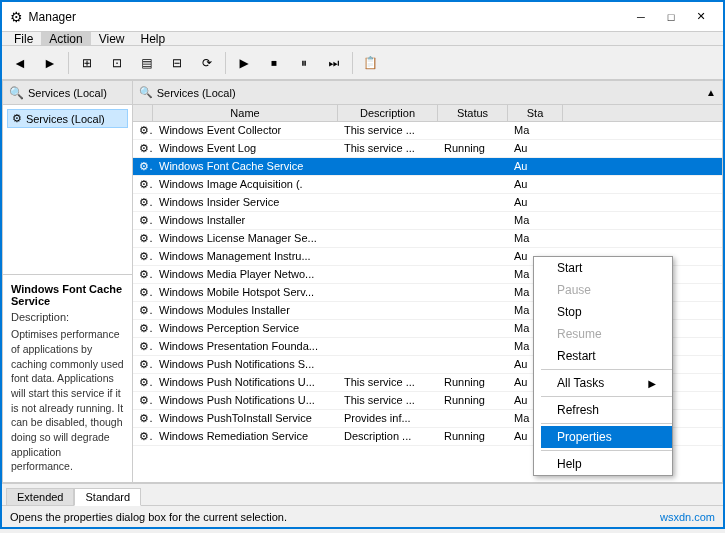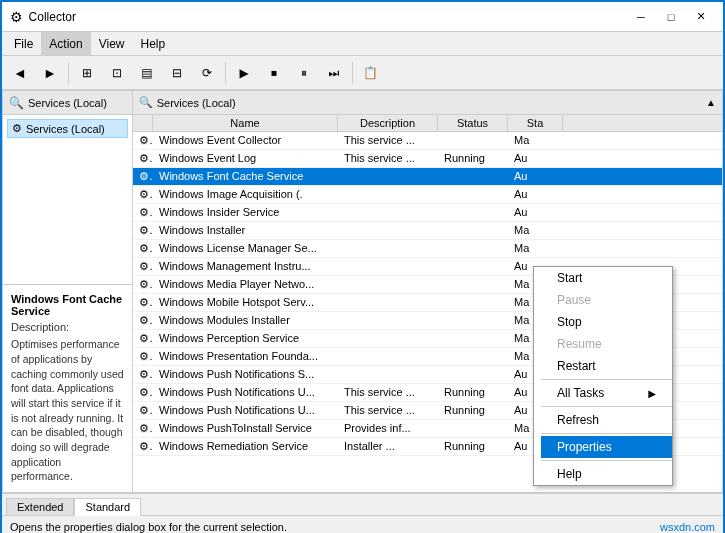--- a/index.html
+++ b/index.html
@@ -37,21 +37,21 @@
       justify-content: center;
       font-size: 11px;
     }
 
     
     #menu-bar {
       background: #f0f0f0;
       border-bottom: 1px solid #ccc;
       display: flex;
       align-items: center;
-      height: 24px;
+      height: 14px;
       padding: 0 4px;
     }
     .menu-item {
       padding: 2px 8px;
       cursor: pointer;
       font-size: 12px;
       height: 100%;
       display: flex;
       align-items: center;
     }
@@ -291,21 +291,21 @@
       position: relative;
     }
   </style>
 </head>
 <body>
 
 <div id="outer-wrapper">
 
   <div id="title-bar">
     <span style="margin-right:6px; font-size:14px;">⚙</span>
-    <span style="flex:1; font-size:12px;">Collector</span>
+    <span style="flex:1; font-size:12px;">Manager</span>
     <div id="title-buttons">
       <button class="title-btn">─</button>
       <button class="title-btn">□</button>
       <button class="title-btn" id="close-btn">✕</button>
     </div>
   </div>
 
   <div id="menu-bar">
     <div class="menu-item">File</div>
     <div class="menu-item active">Action</div>
@@ -521,21 +521,21 @@
       <div class="table-cell col-name">Windows PushToInstall Service</div>
       <div class="table-cell col-desc">Provides inf...</div>
       <div class="table-cell col-status"></div>
       <div class="table-cell col-startup">Ma</div>
     </div>
             <div class="table-row">
       <div class="table-cell col-icon">
         <span style="font-size:11px;">⚙</span>
       </div>
       <div class="table-cell col-name">Windows Remediation Service</div>
-      <div class="table-cell col-desc">Installer ...</div>
+      <div class="table-cell col-desc">Description ...</div>
       <div class="table-cell col-status">Running</div>
       <div class="table-cell col-startup">Au</div>
     </div>
           </div>
       </div>
     </div>
 
     <div id="context-menu">
       <div class="ctx-item">
         <span>Start</span>

